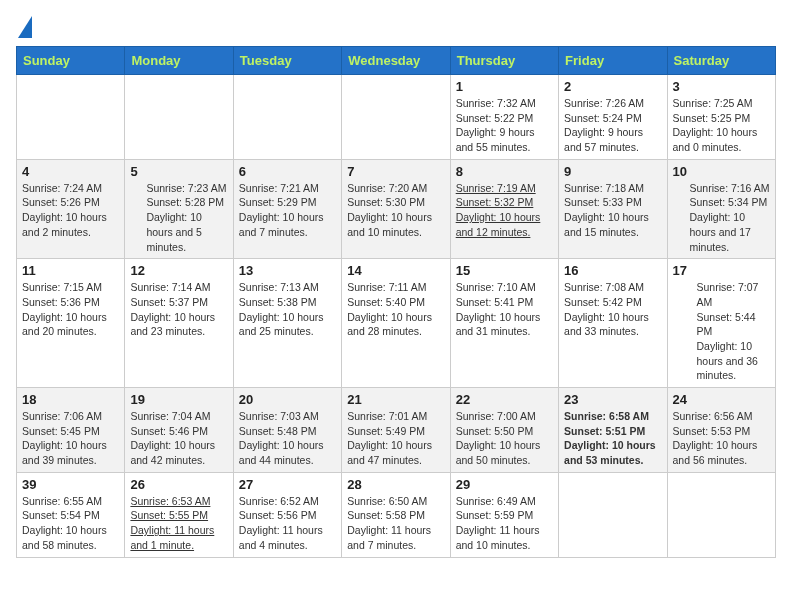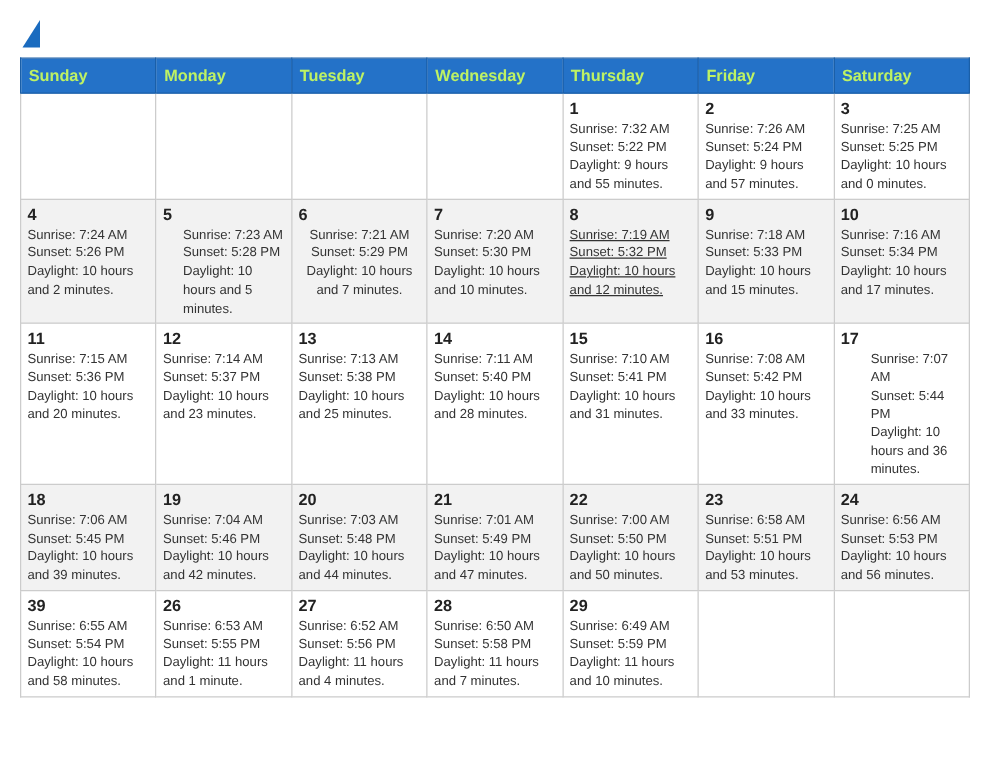--- a/index.html
+++ b/index.html
@@ -158,21 +158,21 @@
 Daylight: 10 hours and 2 minutes.</div>
         </td>
         <td>
           <div class="day-number">5</div>
           <div class="day-info" style="white-space: pre-line; margin-left: 16px;">Sunrise: 7:23 AM
 Sunset: 5:28 PM
 Daylight: 10 hours and 5 minutes.</div>
         </td>
         <td>
           <div class="day-number">6</div>
-          <div class="day-info" style="white-space: pre-line; text-align: center;">Sunrise: 7:21 AM
+          <div class="day-info" style="white-space: pre-line;">Sunrise: 7:21 AM
 Sunset: 5:29 PM
 Daylight: 10 hours and 7 minutes.</div>
         </td>
         <td>
           <div class="day-number">7</div>
           <div class="day-info" style="white-space: pre-line;">Sunrise: 7:20 AM
 Sunset: 5:30 PM
 Daylight: 10 hours and 10 minutes.</div>
         </td>
         <td>
@@ -182,21 +182,21 @@
 Daylight: 10 hours and 12 minutes.</div>
         </td>
         <td>
           <div class="day-number">9</div>
           <div class="day-info" style="white-space: pre-line;">Sunrise: 7:18 AM
 Sunset: 5:33 PM
 Daylight: 10 hours and 15 minutes.</div>
         </td>
         <td>
           <div class="day-number">10</div>
-          <div class="day-info" style="white-space: pre-line;">Sunrise: 7:16 AM
+          <div class="day-info" style="white-space: pre-line; margin-left: 17px;">Sunrise: 7:16 AM
 Sunset: 5:34 PM
 Daylight: 10 hours and 17 minutes.</div>
         </td>
       </tr>
       <tr class="row-white">
         <td>
           <div class="day-number">11</div>
           <div class="day-info" style="white-space: pre-line;">Sunrise: 7:15 AM
 Sunset: 5:36 PM
 Daylight: 10 hours and 20 minutes.</div>
@@ -264,41 +264,41 @@
 Daylight: 10 hours and 47 minutes.</div>
         </td>
         <td>
           <div class="day-number">22</div>
           <div class="day-info" style="white-space: pre-line;">Sunrise: 7:00 AM
 Sunset: 5:50 PM
 Daylight: 10 hours and 50 minutes.</div>
         </td>
         <td>
           <div class="day-number">23</div>
-          <div class="day-info" style="white-space: pre-line;">Sunrise: 6:58 AM
+          <div class="day-info" style="white-space: pre-line; font-weight: bold;">Sunrise: 6:58 AM
 Sunset: 5:51 PM
 Daylight: 10 hours and 53 minutes.</div>
         </td>
         <td>
           <div class="day-number">24</div>
           <div class="day-info" style="white-space: pre-line;">Sunrise: 6:56 AM
 Sunset: 5:53 PM
 Daylight: 10 hours and 56 minutes.</div>
         </td>
       </tr>
       <tr class="row-white">
         <td>
           <div class="day-number">39</div>
           <div class="day-info" style="white-space: pre-line;">Sunrise: 6:55 AM
 Sunset: 5:54 PM
 Daylight: 10 hours and 58 minutes.</div>
         </td>
         <td>
           <div class="day-number">26</div>
-          <div class="day-info" style="white-space: pre-line;">Sunrise: 6:53 AM
+          <div class="day-info" style="white-space: pre-line; text-decoration: underline;">Sunrise: 6:53 AM
 Sunset: 5:55 PM
 Daylight: 11 hours and 1 minute.</div>
         </td>
         <td>
           <div class="day-number">27</div>
           <div class="day-info" style="white-space: pre-line;">Sunrise: 6:52 AM
 Sunset: 5:56 PM
 Daylight: 11 hours and 4 minutes.</div>
         </td>
         <td>

